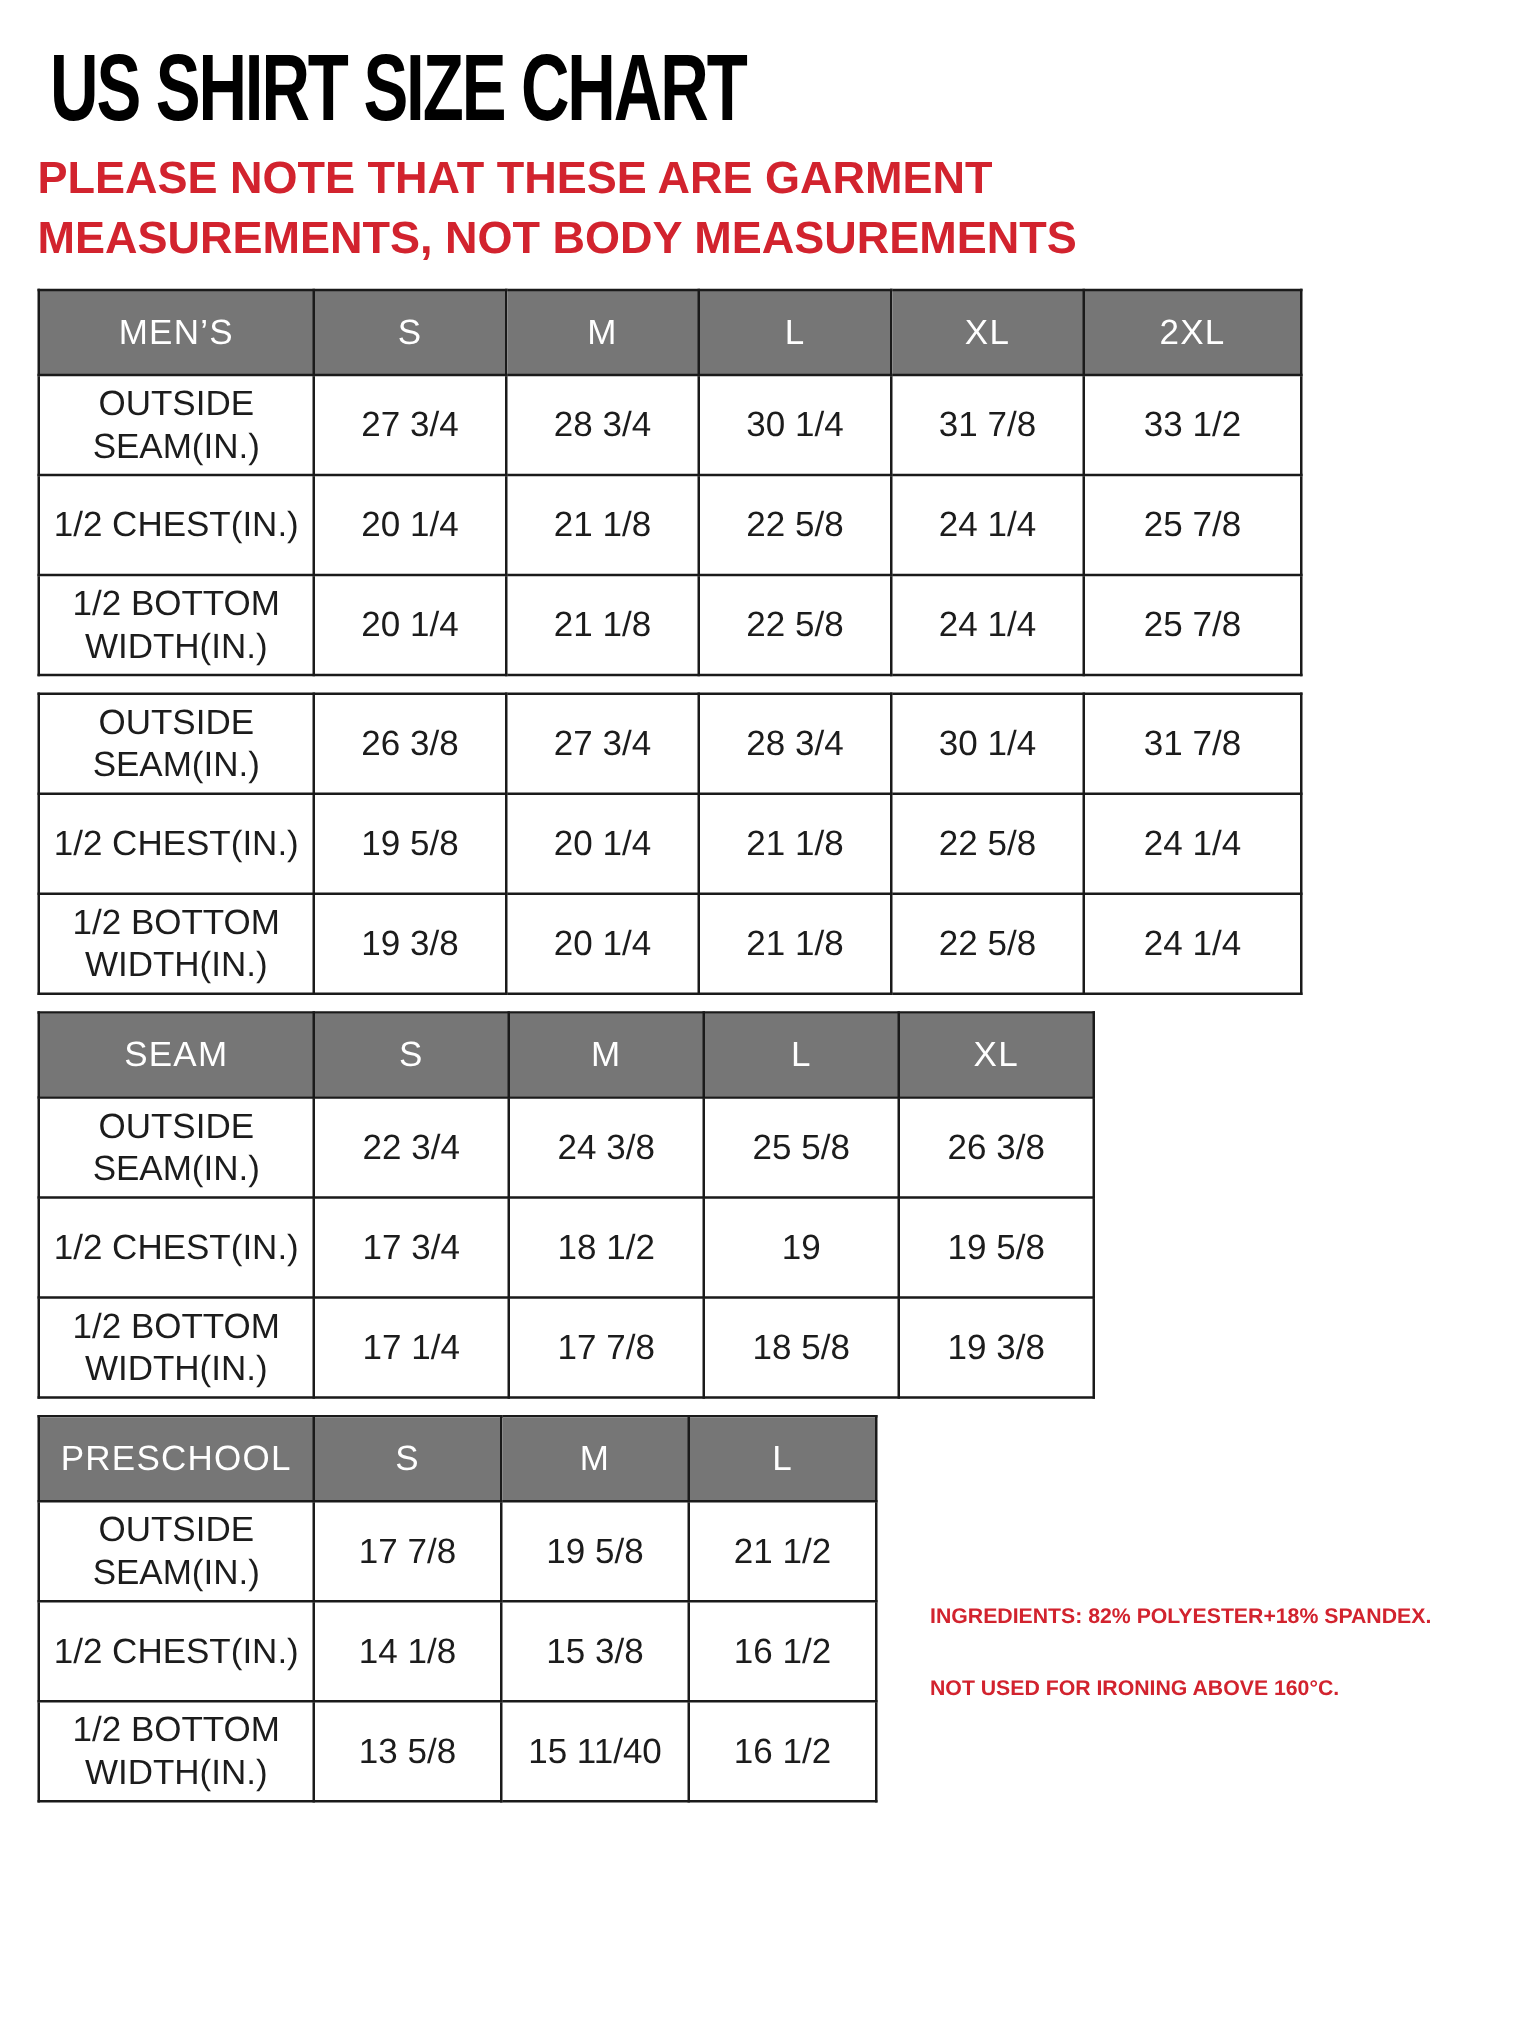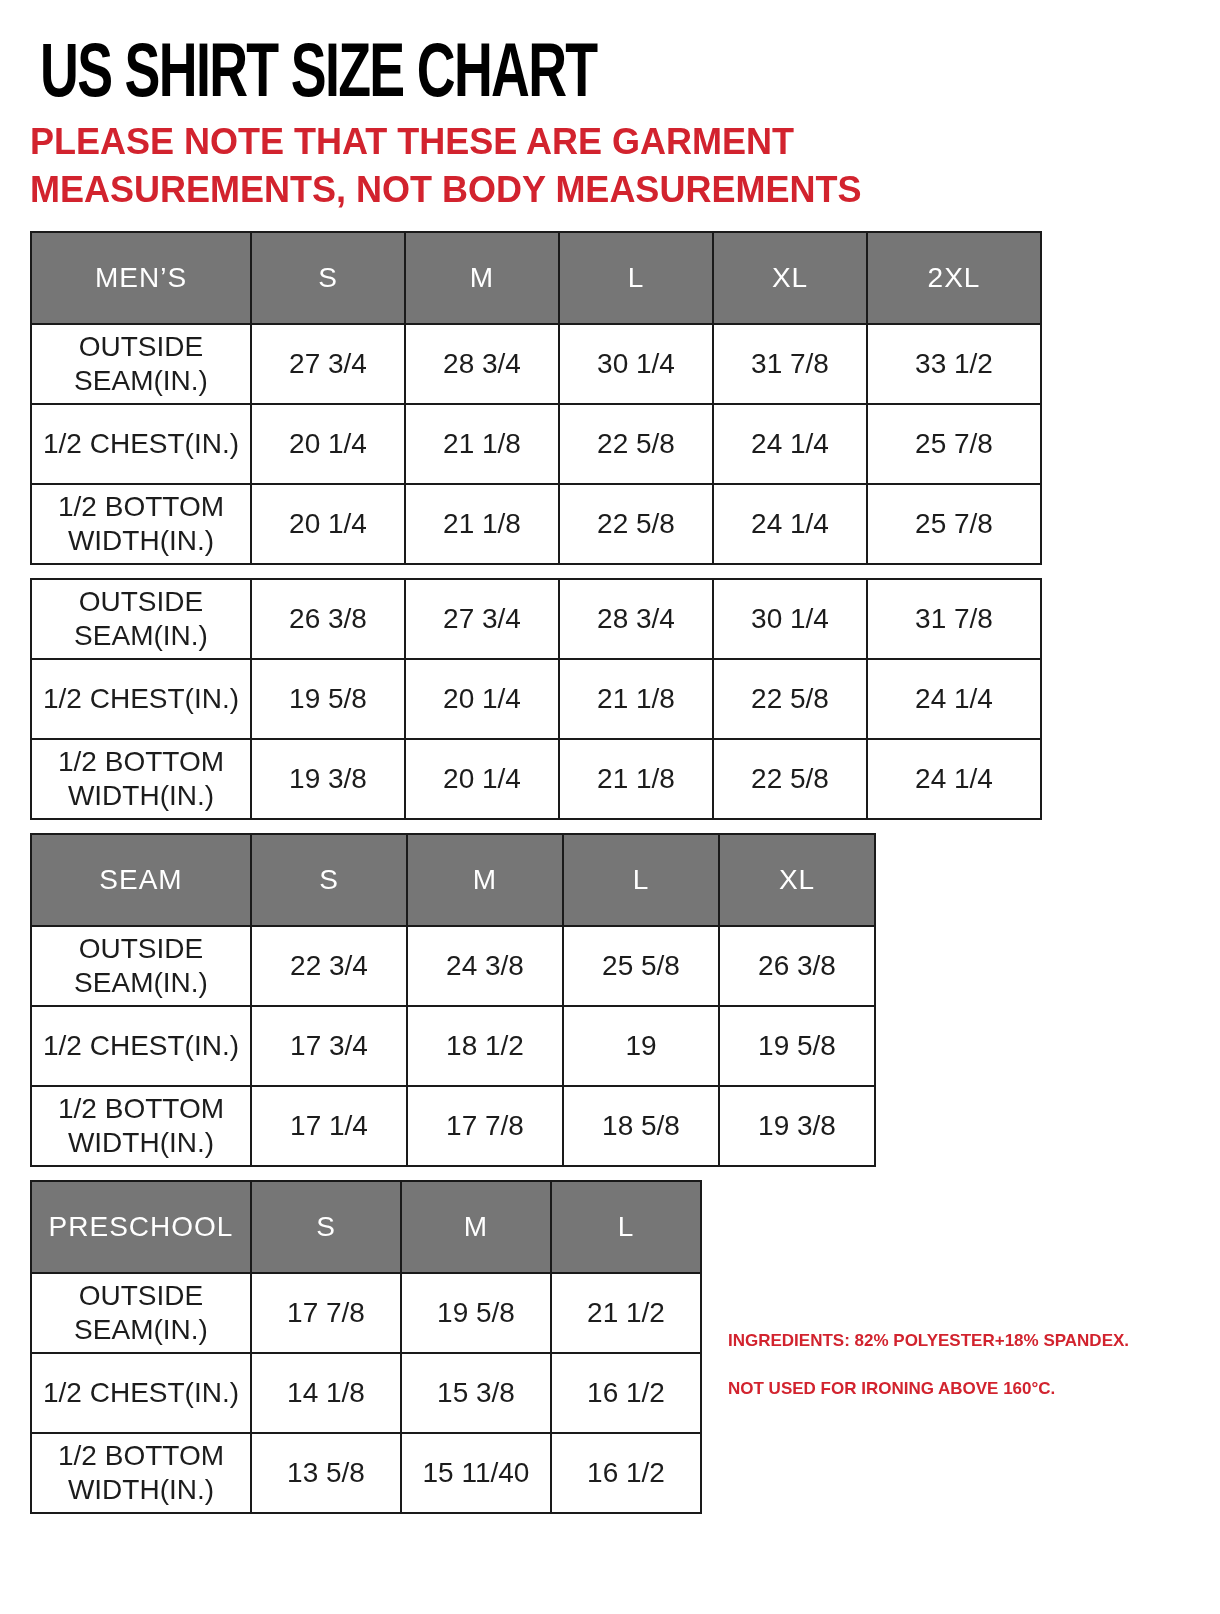--- a/index.html
+++ b/index.html
@@ -51,21 +51,21 @@
     text-align: center;
     vertical-align: middle;
     padding: 2px 4px;
     overflow: hidden;
   }
   tr.head-row th {
     background: #767676;
     color: #ffffff;
     font-weight: 400;
     font-size: 28px;
-    height: 92px;
+    height: 68px;
     letter-spacing: 1px;
   }
   td.label-cell {
     font-size: 28px;
     line-height: 1.2;
     height: 80px;
     color: #1c1c1c;
   }
   td.val-cell {
     font-size: 28px;
@@ -74,30 +74,30 @@
   }
 
   
   col.c-label   { width: 220px; }
   col.c-std     { width: 154px; }
   col.c-wide    { width: 174px; }
   col.c-youth   { width: 156px; }
   col.c-pre     { width: 150px; }
 
   
-  .preschool-row { display: flex; align-items: flex-start; }
+  .preschool-row { display: flex; align-items: flex-start; gap: 16px; }
   .ingredients {
     margin: 150px 0 0 26px;
     color: #d2232e;
     font-weight: 700;
     font-size: 17px;
     line-height: 1.3;
   }
   .ingredients .ing-line { white-space: nowrap; }
-  .ingredients .ing-line + .ing-line { margin-top: 26px; }
+  .ingredients .ing-line + .ing-line { margin-top: 36px; }
 
   
   .footer {
     margin: 32px 0 0 0;
     font-size: 32px;
     font-weight: 700;
     color: #d2232e;
     white-space: nowrap;
   }
 </style>

